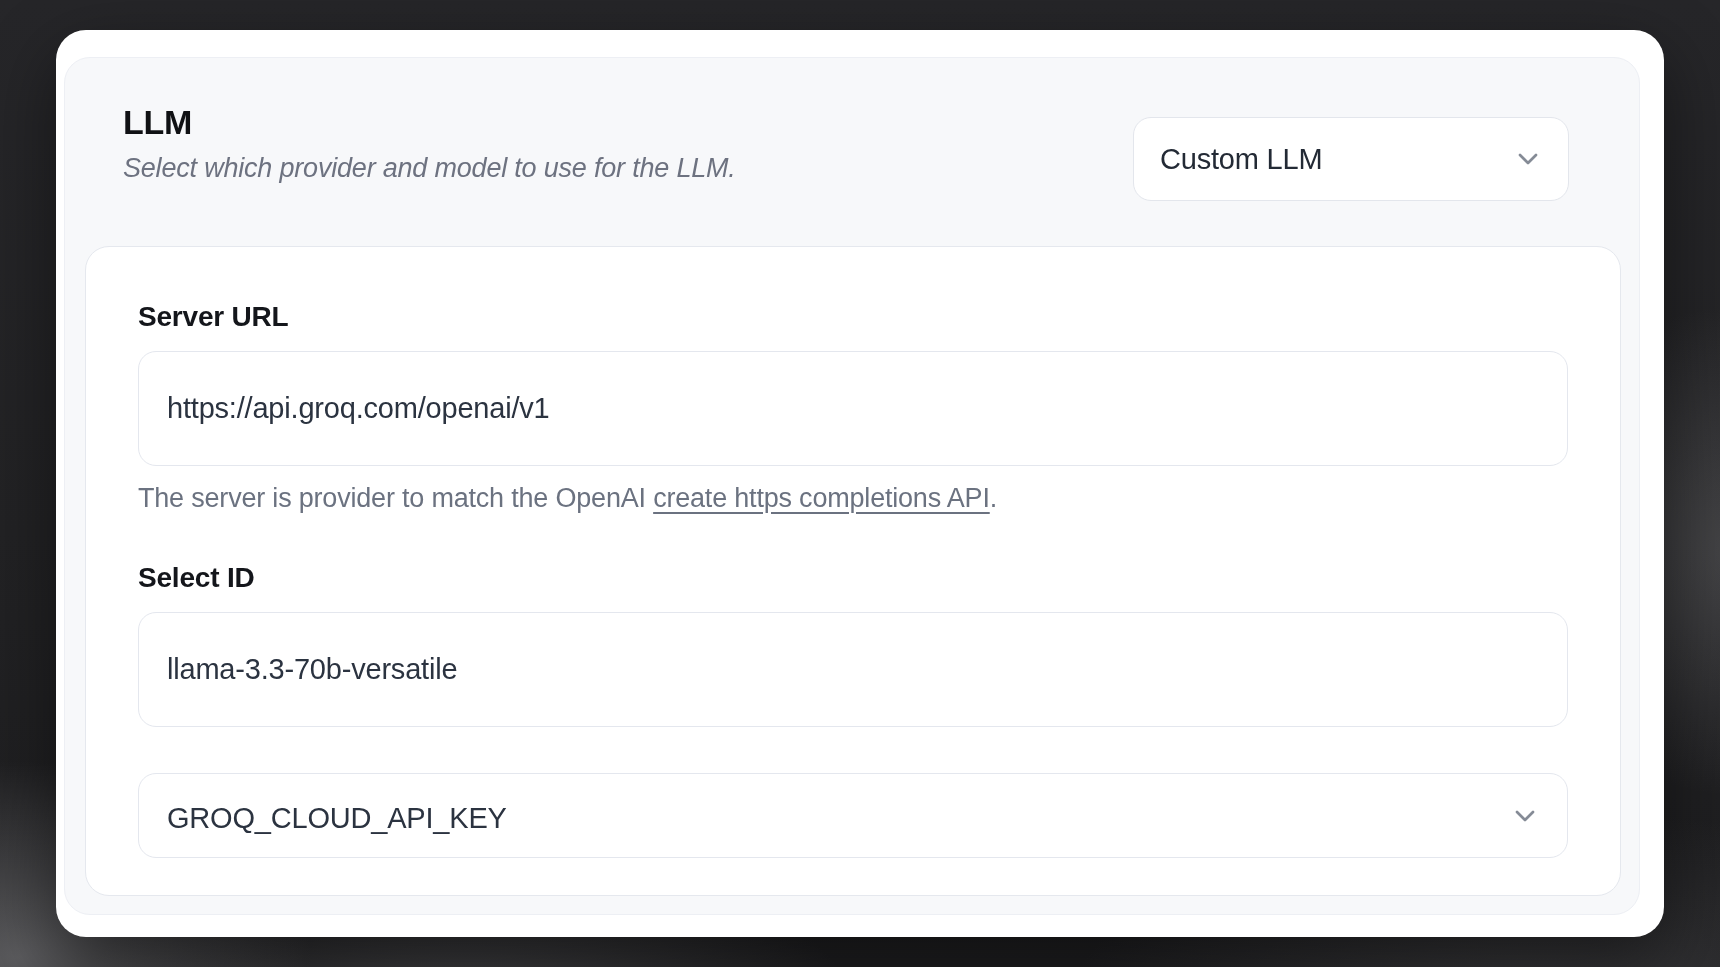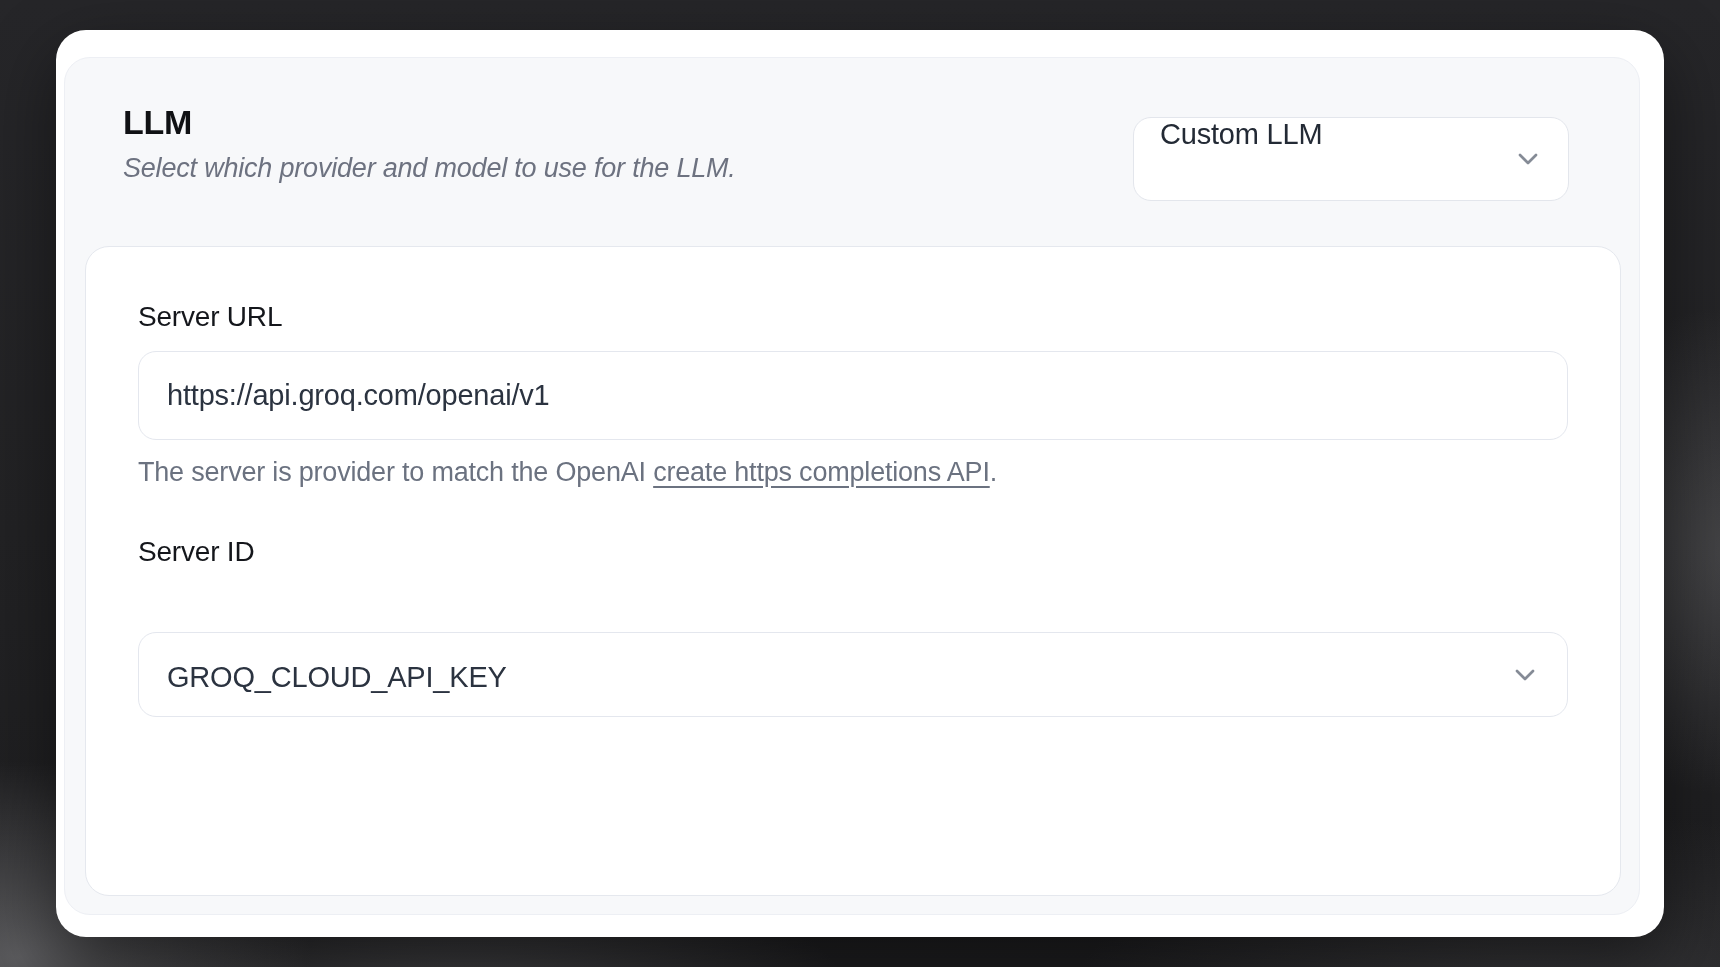--- a/index.html
+++ b/index.html
@@ -33,40 +33,40 @@
     font-size:34px; font-weight:700; letter-spacing:-0.3px; color:#101114; line-height:1.1;
   }
   .section-subtitle {
     margin-top:12px; font-size:27px; color:#6d7280; letter-spacing:-0.2px;font-style:italic;
   }
 
   .select {
     position:absolute; top:59px; right:70px;
     width:436px; height:84px;
     background:#ffffff; border:1px solid #e3e6ec; border-radius:18px;
-    display:flex; 
+    display:flex; align-items:center;
     padding:0 70px 0 26px;
     font-size:29px; color:#232a35; letter-spacing:-0.2px;
     cursor:pointer;
   }
   .select .chev { position:absolute; right:24px; top:50%; transform:translateY(-50%); width:32px; height:32px; }
   .chev svg { display:block; width:100%; height:100%; }
 
   .card {
     margin:0 18px 20px 20px; height:650px;
     background:#ffffff; border:1px solid #e5e8ee; border-radius:24px;
     padding:54px 52px 0 52px;
   }
 
   .field-label {
-    font-size:28px; font-weight:400; color:#14161b; letter-spacing:-0.2px;
+    font-size:28px; font-weight:700; color:#14161b; letter-spacing:-0.2px;
     margin-bottom:18px;
   }
   .text-input {
-    display:block; width:100%; height:89px;
+    display:block; width:100%; height:115px;
     background:#ffffff; border:1.5px solid #e4e7ee; border-radius:18px;
     padding:0 28px; font-family:inherit;
     font-size:29px; color:#2b3340; letter-spacing:-0.2px;
     outline:none;
   }
   .helper {
     margin-top:17px; font-size:27px; color:#6b7280; letter-spacing:-0.2px;
   }
   .helper a { color:#6b7280; text-decoration:underline; text-underline-offset:5px; cursor:pointer; }
 
@@ -106,21 +106,22 @@
 
       <div class="field">
         <div class="field-label">Server URL</div>
         <input type="text" class="text-input" value="https://api.groq.com/openai/v1" style="">
         <div class="helper"><span>The server is provider to match the OpenAI </span><a>create https completions API</a><span>.</span></div>
       </div>
 
       <div class="gap-lg"></div>
 
       <div class="field">
-        <div class="field-label">Server ID</div>
+        <div class="field-label">Select ID</div>
+        <input type="text" class="text-input" value="llama-3.3-70b-versatile" style="">
       </div>
 
       <div class="gap-md"></div>
 
       <div class="field">
         <div class="combo" role="combobox" aria-expanded="false">
           <span>GROQ_CLOUD_API_KEY</span>
           <span class="chev">
             <svg viewBox="0 0 24 24" fill="none" stroke="#858b96" stroke-width="2" stroke-linecap="round" stroke-linejoin="round">
               <path d="M6 9l6 6 6-6"></path>

